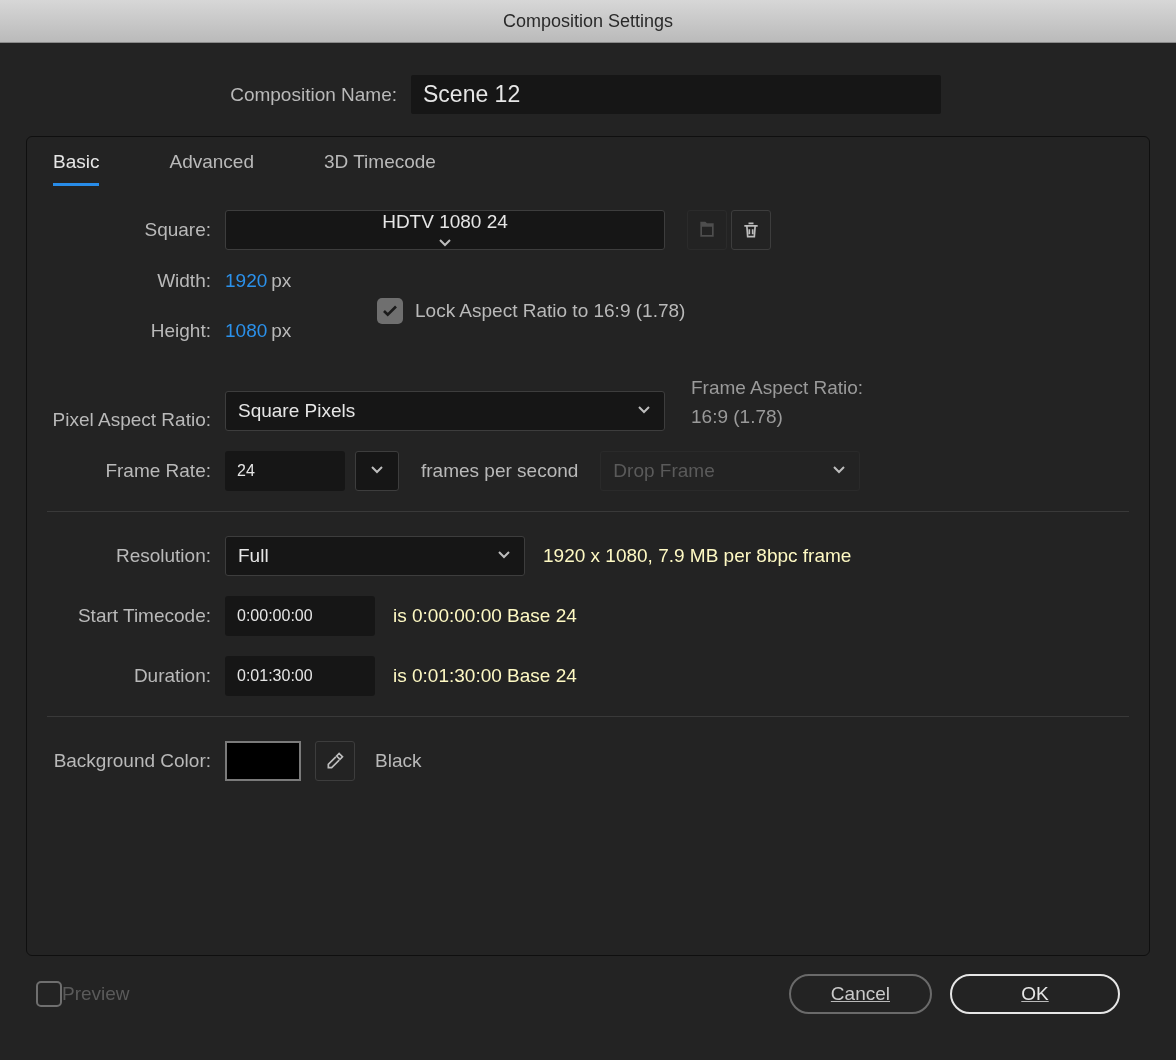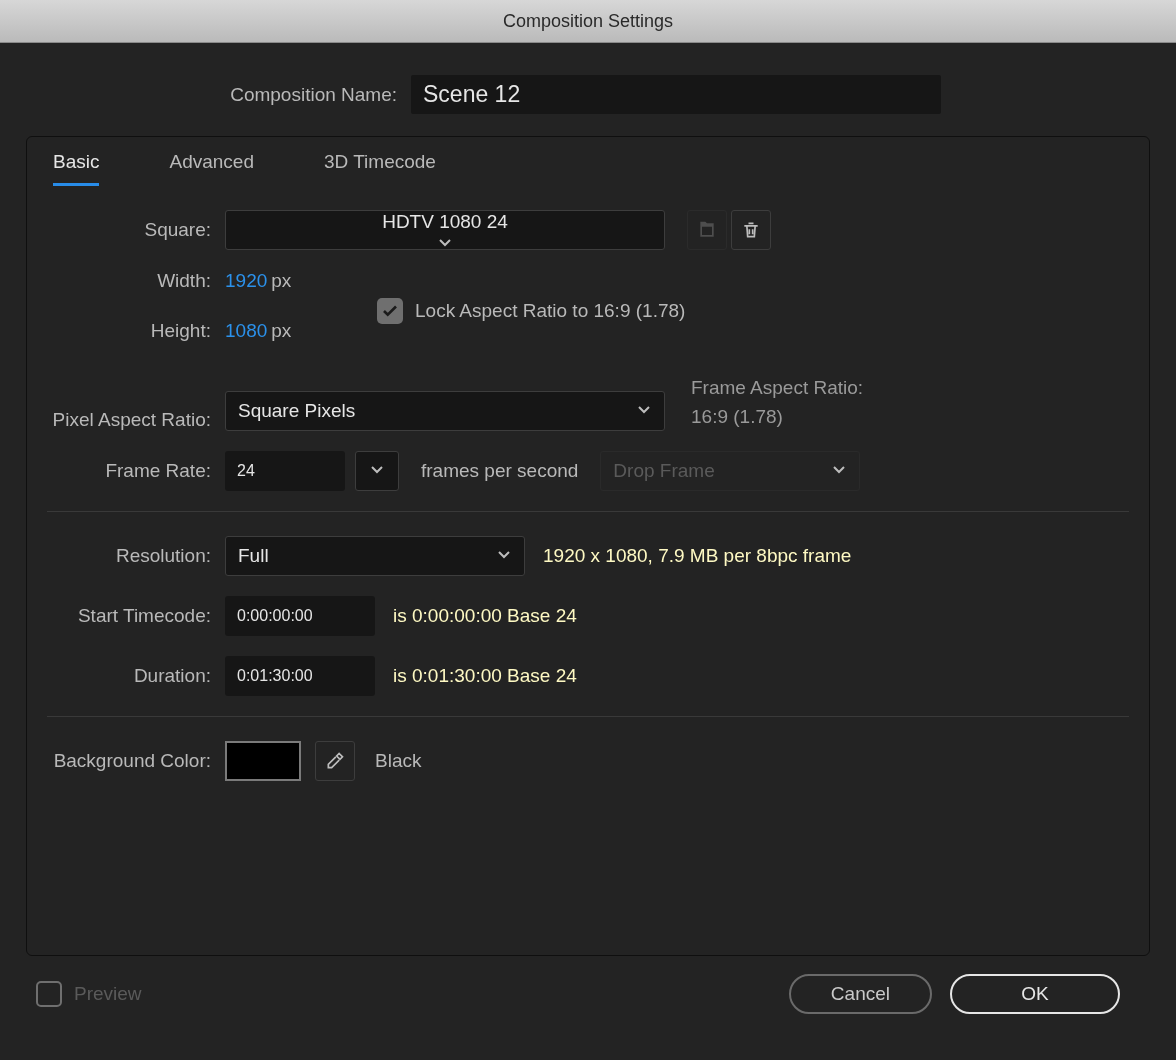--- a/index.html
+++ b/index.html
@@ -71,21 +71,21 @@
   }
 
   .info { color:#fef9c3; margin-left:18px; }
 
   .swatch {
     width:76px; height:40px; background:#000; border:2px solid #7a7a7a; cursor:pointer;
   }
 
   
   .footer { display:flex; align-items:center; justify-content:space-between; padding:18px 30px 0 10px;}
-  .footer .left { display:flex; align-items:center; gap:12px; color:#5a5a5a;}
+  .footer .left { display:flex; align-items:center; color:#5a5a5a;}
   .btn {
     height:40px; padding:0 40px; border-radius:20px; font-size:19px; cursor:pointer;
     display:flex; align-items:center; justify-content:center;
   }
   .btn.cancel { border:2px solid #6a6a6a; color:#c9c9c9; background:transparent; margin-right:18px;}
   .btn.ok { border:2px solid #e6e6e6; color:#e6e6e6; background:transparent; min-width:170px;}
 
   .frame-aspect { margin-left:26px; line-height:1.5; color:#9a9a9a;}
 </style>
 </head>
@@ -239,19 +239,19 @@
       </div>
 
     </div>
   </div>
 
   <div class="footer">
     <div class="left">
       <div class="checkbox empty"></div>
       <span>Preview</span>
     </div>
-    <div style="display:flex;">
+    <div style="display:flex;text-decoration:underline;">
       <div class="btn cancel">Cancel</div>
       <div class="btn ok">OK</div>
     </div>
   </div>
 
 </div>
 
 </body></html>

